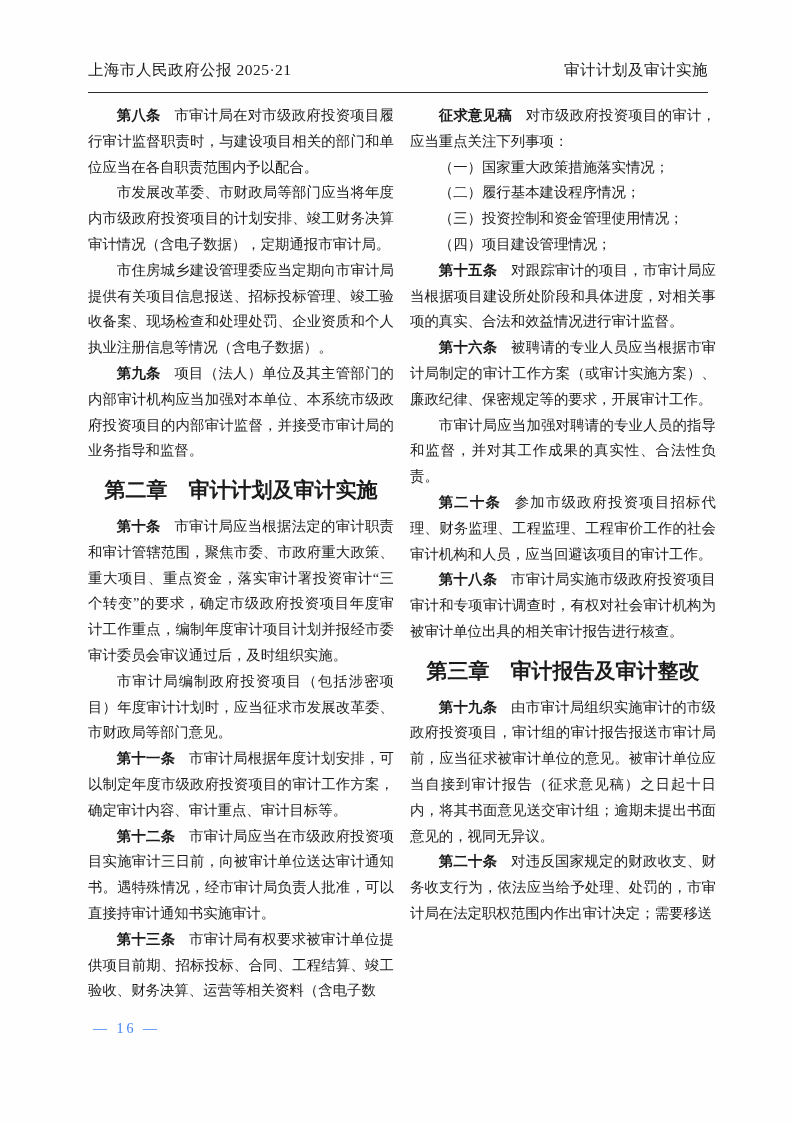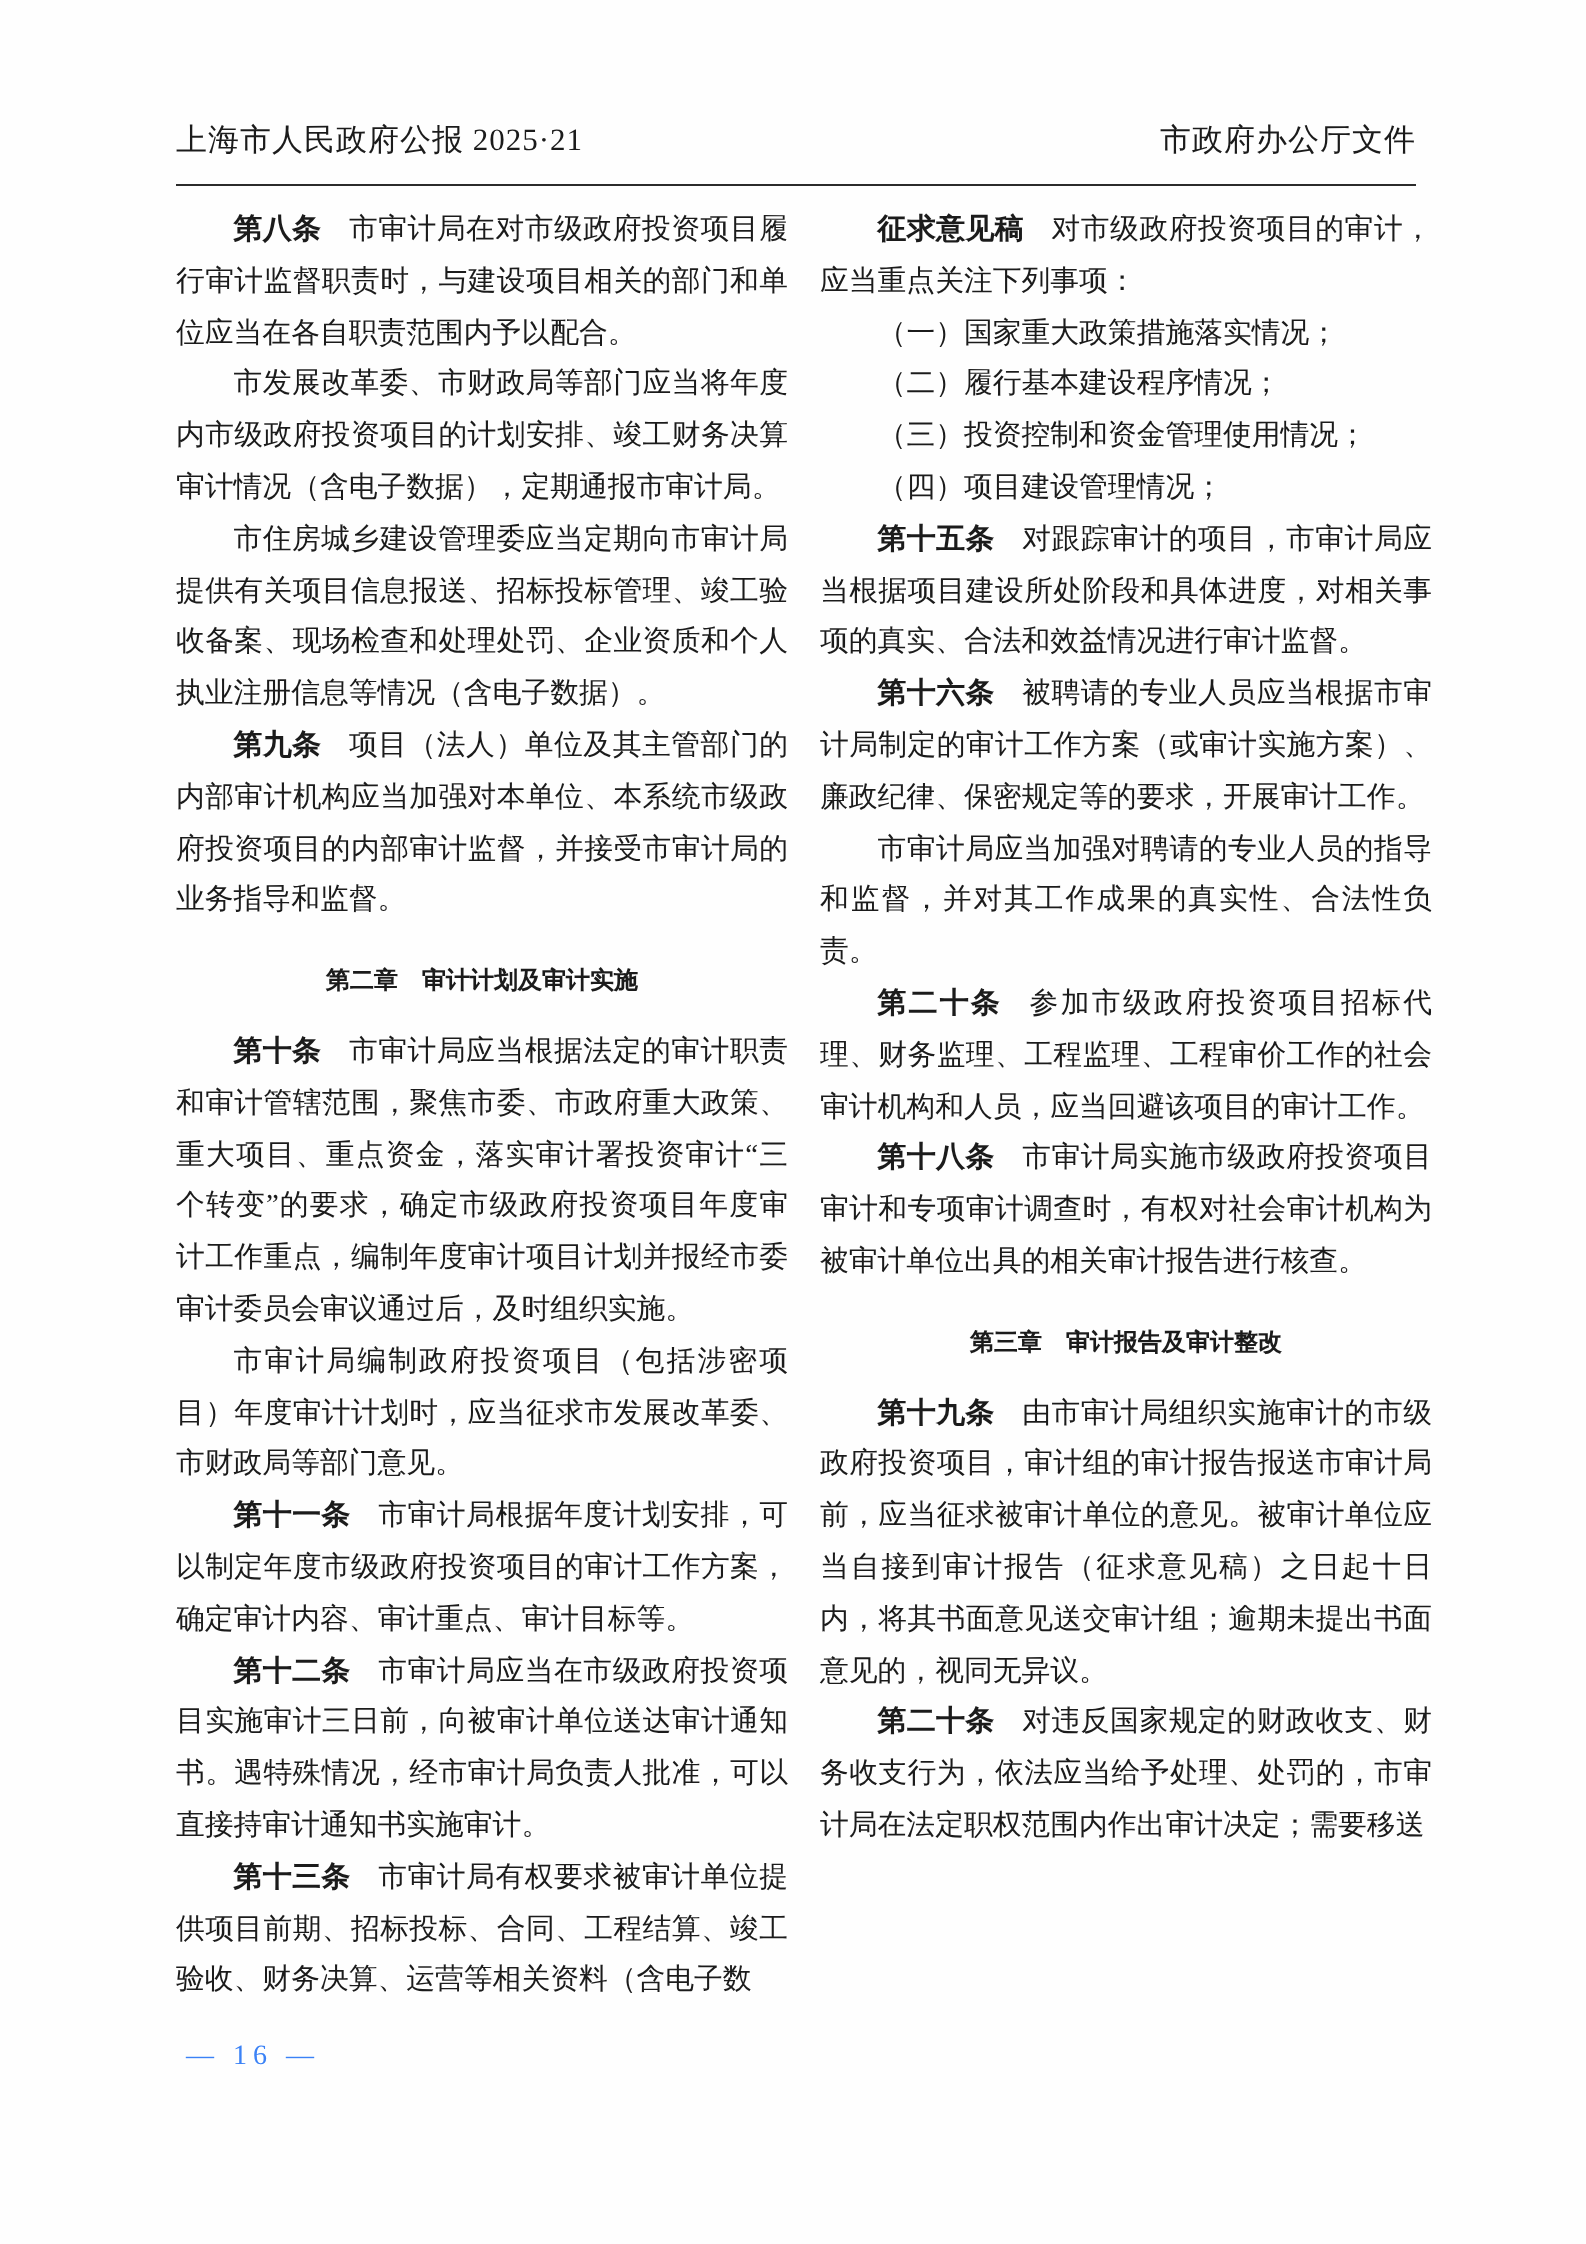--- a/index.html
+++ b/index.html
@@ -52,21 +52,21 @@
   .para-para, .para-item {
     text-indent: 2em;
   }
   .para-cont {
     text-indent: 0;
   }
   .para-chapter {
     text-align: center;
     text-indent: 0;
     font-weight: bold;
-    font-size: 12px;
+    font-size: 21px;
     margin: 14px 0 10px 0 !important;
   }
   .lead {
     font-weight: bold;
     margin-right: 0.95em;
   }
   .page-footer {
     position: absolute;
     left: 93px;
     top: 1021px;
@@ -74,21 +74,21 @@
     letter-spacing: 3px;
     color: #3b82f6;
   }
 </style>
 </head>
 <body>
 
 <div class="page">
   <header class="page-header">
     <span>上海市人民政府公报 2025·21</span>
-    <span>市政府办公厅文件</span>
+    <span>审计计划及审计实施</span>
   </header>
 
   <main class="columns">
     <section class="col" id="col-left">
         <p class="para-para"><b class="lead">第八条</b>市审计局在对市级政府投资项目履行审计监督职责时，与建设项目相关的部门和单位应当在各自职责范围内予以配合。</p>
         <p class="para-para">市发展改革委、市财政局等部门应当将年度内市级政府投资项目的计划安排、竣工财务决算审计情况（含电子数据），定期通报市审计局。</p>
         <p class="para-para">市住房城乡建设管理委应当定期向市审计局提供有关项目信息报送、招标投标管理、竣工验收备案、现场检查和处理处罚、企业资质和个人执业注册信息等情况（含电子数据）。</p>
         <p class="para-para"><b class="lead">第九条</b>项目（法人）单位及其主管部门的内部审计机构应当加强对本单位、本系统市级政府投资项目的内部审计监督，并接受市审计局的业务指导和监督。</p>
         <p class="para-chapter">第二章　审计计划及审计实施</p>
         <p class="para-para"><b class="lead">第十条</b>市审计局应当根据法定的审计职责和审计管辖范围，聚焦市委、市政府重大政策、重大项目、重点资金，落实审计署投资审计“三个转变”的要求，确定市级政府投资项目年度审计工作重点，编制年度审计项目计划并报经市委审计委员会审议通过后，及时组织实施。</p>

